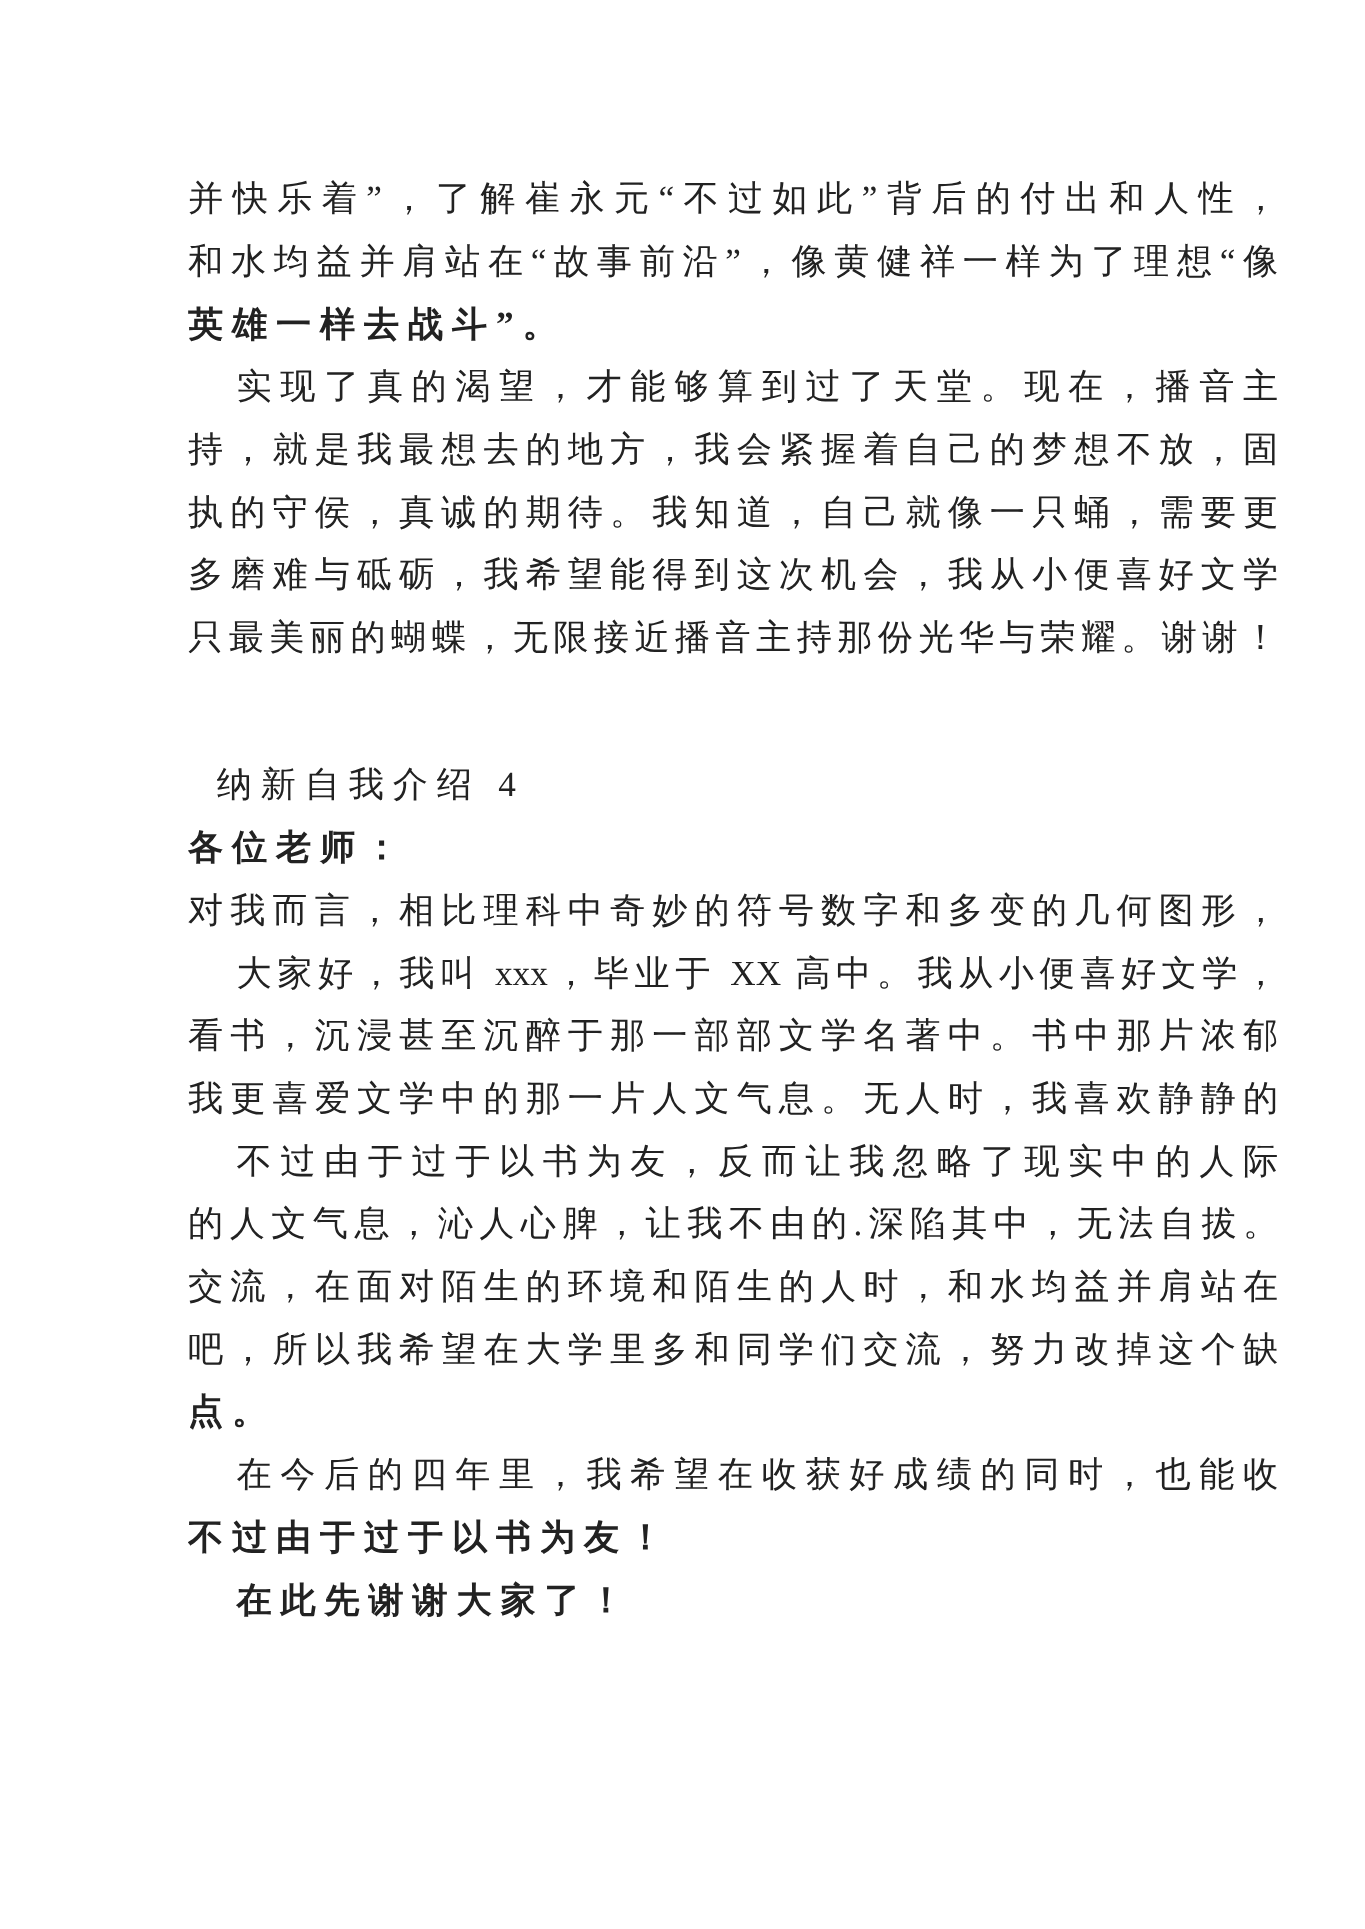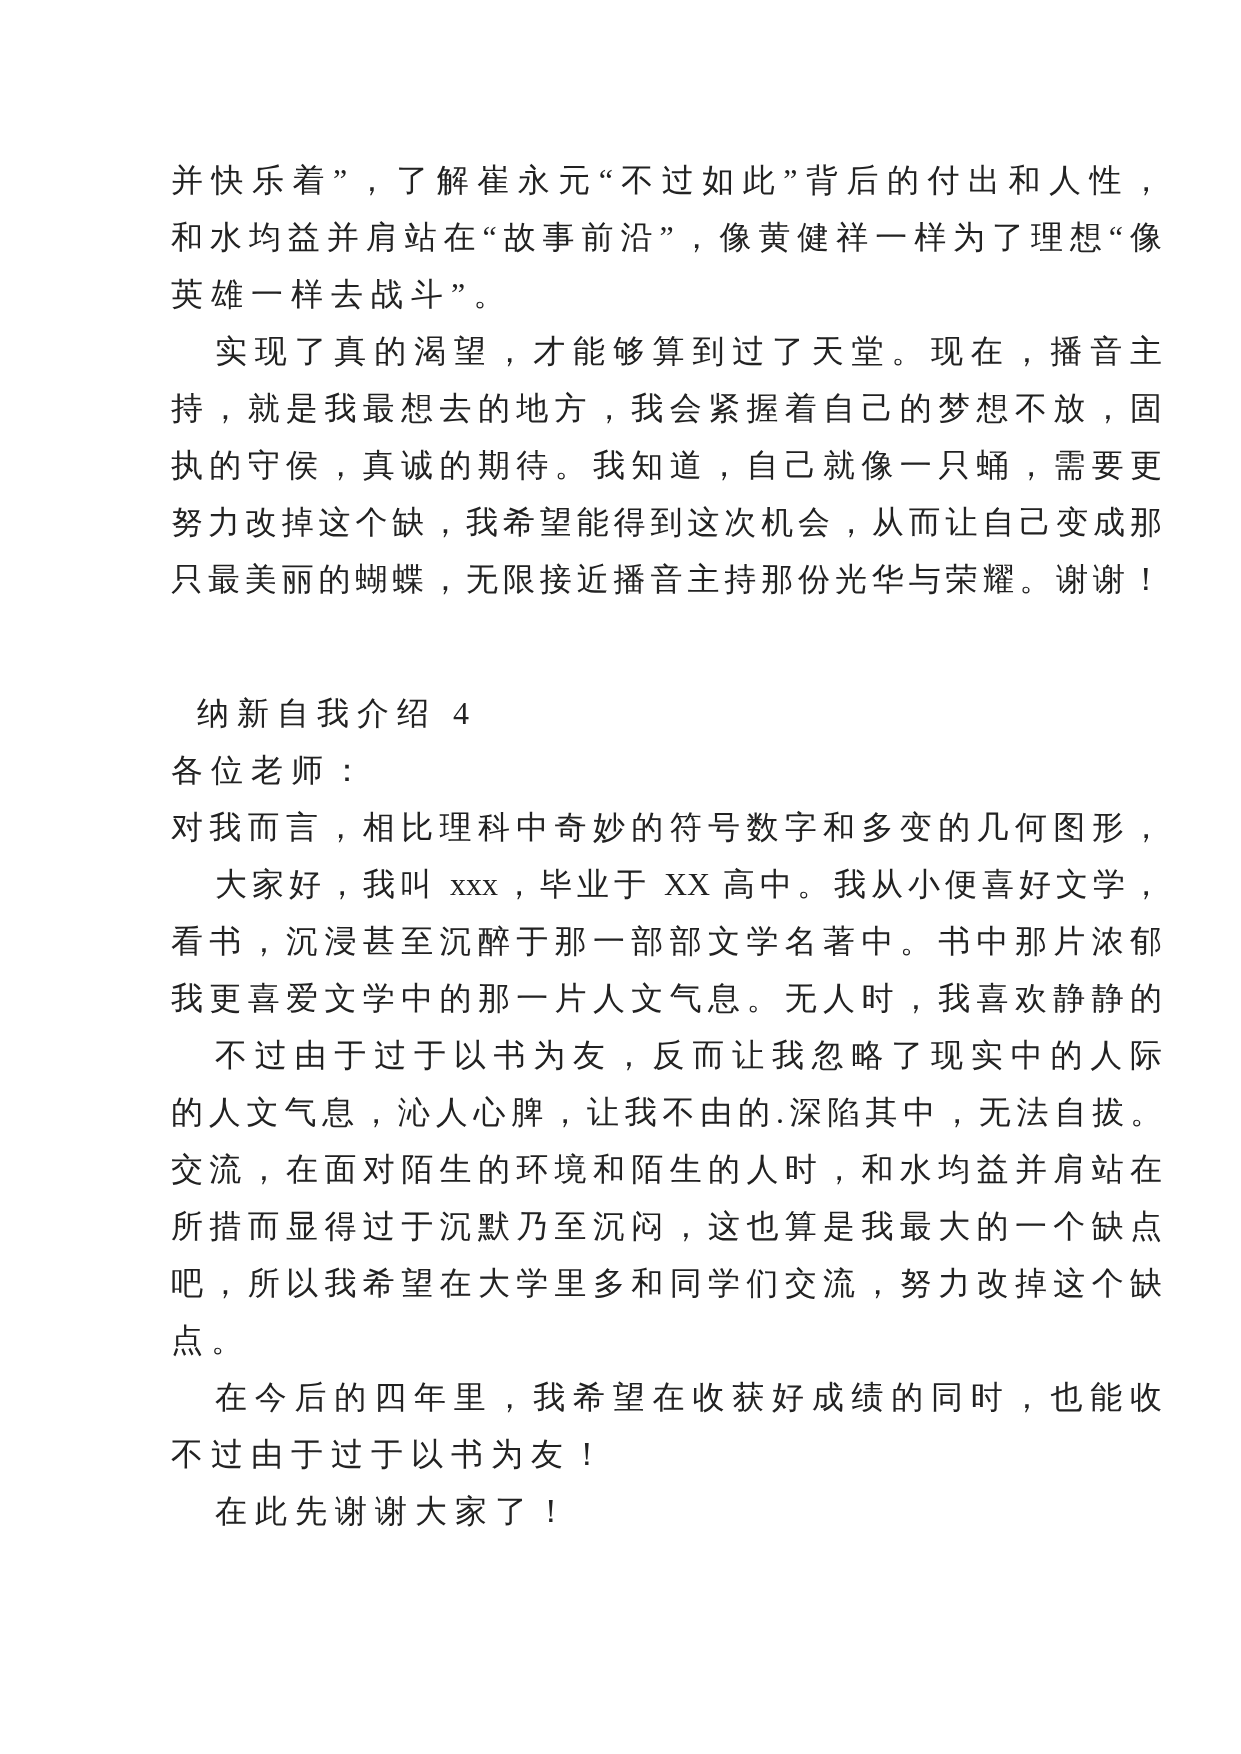--- a/index.html
+++ b/index.html
@@ -32,47 +32,47 @@
     text-align: justify;
     text-align-last: justify;
   }
   
   .ln.ind {
     text-indent: 44px;
   }
   
   .ln.loose {
     letter-spacing: 8px;
+    font-weight: bold;
   }
   .ln.heading {
     margin-top: 77px;
     margin-left: 26px;
     letter-spacing: 8px;
   }
 </style>
 </head>
 <body>
 
 <div class="page">
   <div class="ln fill">并快乐着”，了解崔永元“不过如此”背后的付出和人性，</div>
   <div class="ln fill">和水均益并肩站在“故事前沿”，像黄健祥一样为了理想“像</div>
   <div class="ln loose">英雄一样去战斗”。</div>
   <div class="ln fill ind">实现了真的渴望，才能够算到过了天堂。现在，播音主</div>
   <div class="ln fill">持，就是我最想去的地方，我会紧握着自己的梦想不放，固</div>
   <div class="ln fill">执的守侯，真诚的期待。我知道，自己就像一只蛹，需要更</div>
-  <div class="ln fill">努力改掉这个缺，我希望能得到这次机会，从而让自己变成那</div>
+  <div class="ln fill">多磨难与砥砺，我希望能得到这次机会，我从小便喜好文学</div>
   <div class="ln fill">只最美丽的蝴蝶，无限接近播音主持那份光华与荣耀。谢谢！</div>
   <div class="ln heading">纳新自我介绍 4</div>
   <div class="ln loose">各位老师：</div>
   <div class="ln fill">对我而言，相比理科中奇妙的符号数字和多变的几何图形，</div>
   <div class="ln fill ind">大家好，我叫 xxx，毕业于 XX 高中。我从小便喜好文学，</div>
   <div class="ln fill">看书，沉浸甚至沉醉于那一部部文学名著中。书中那片浓郁</div>
   <div class="ln fill">我更喜爱文学中的那一片人文气息。无人时，我喜欢静静的</div>
   <div class="ln fill ind">不过由于过于以书为友，反而让我忽略了现实中的人际</div>
   <div class="ln fill">的人文气息，沁人心脾，让我不由的.深陷其中，无法自拔。</div>
   <div class="ln fill">交流，在面对陌生的环境和陌生的人时，和水均益并肩站在</div>
-  <div class="ln fill">所措而显得过于沉默乃至沉闷，这也算是我最大的一个缺点</div>
   <div class="ln fill">吧，所以我希望在大学里多和同学们交流，努力改掉这个缺</div>
   <div class="ln loose">点。</div>
   <div class="ln fill ind">在今后的四年里，我希望在收获好成绩的同时，也能收</div>
   <div class="ln loose">不过由于过于以书为友！</div>
   <div class="ln loose ind">在此先谢谢大家了！</div>
 </div>
 
 </body></html>

